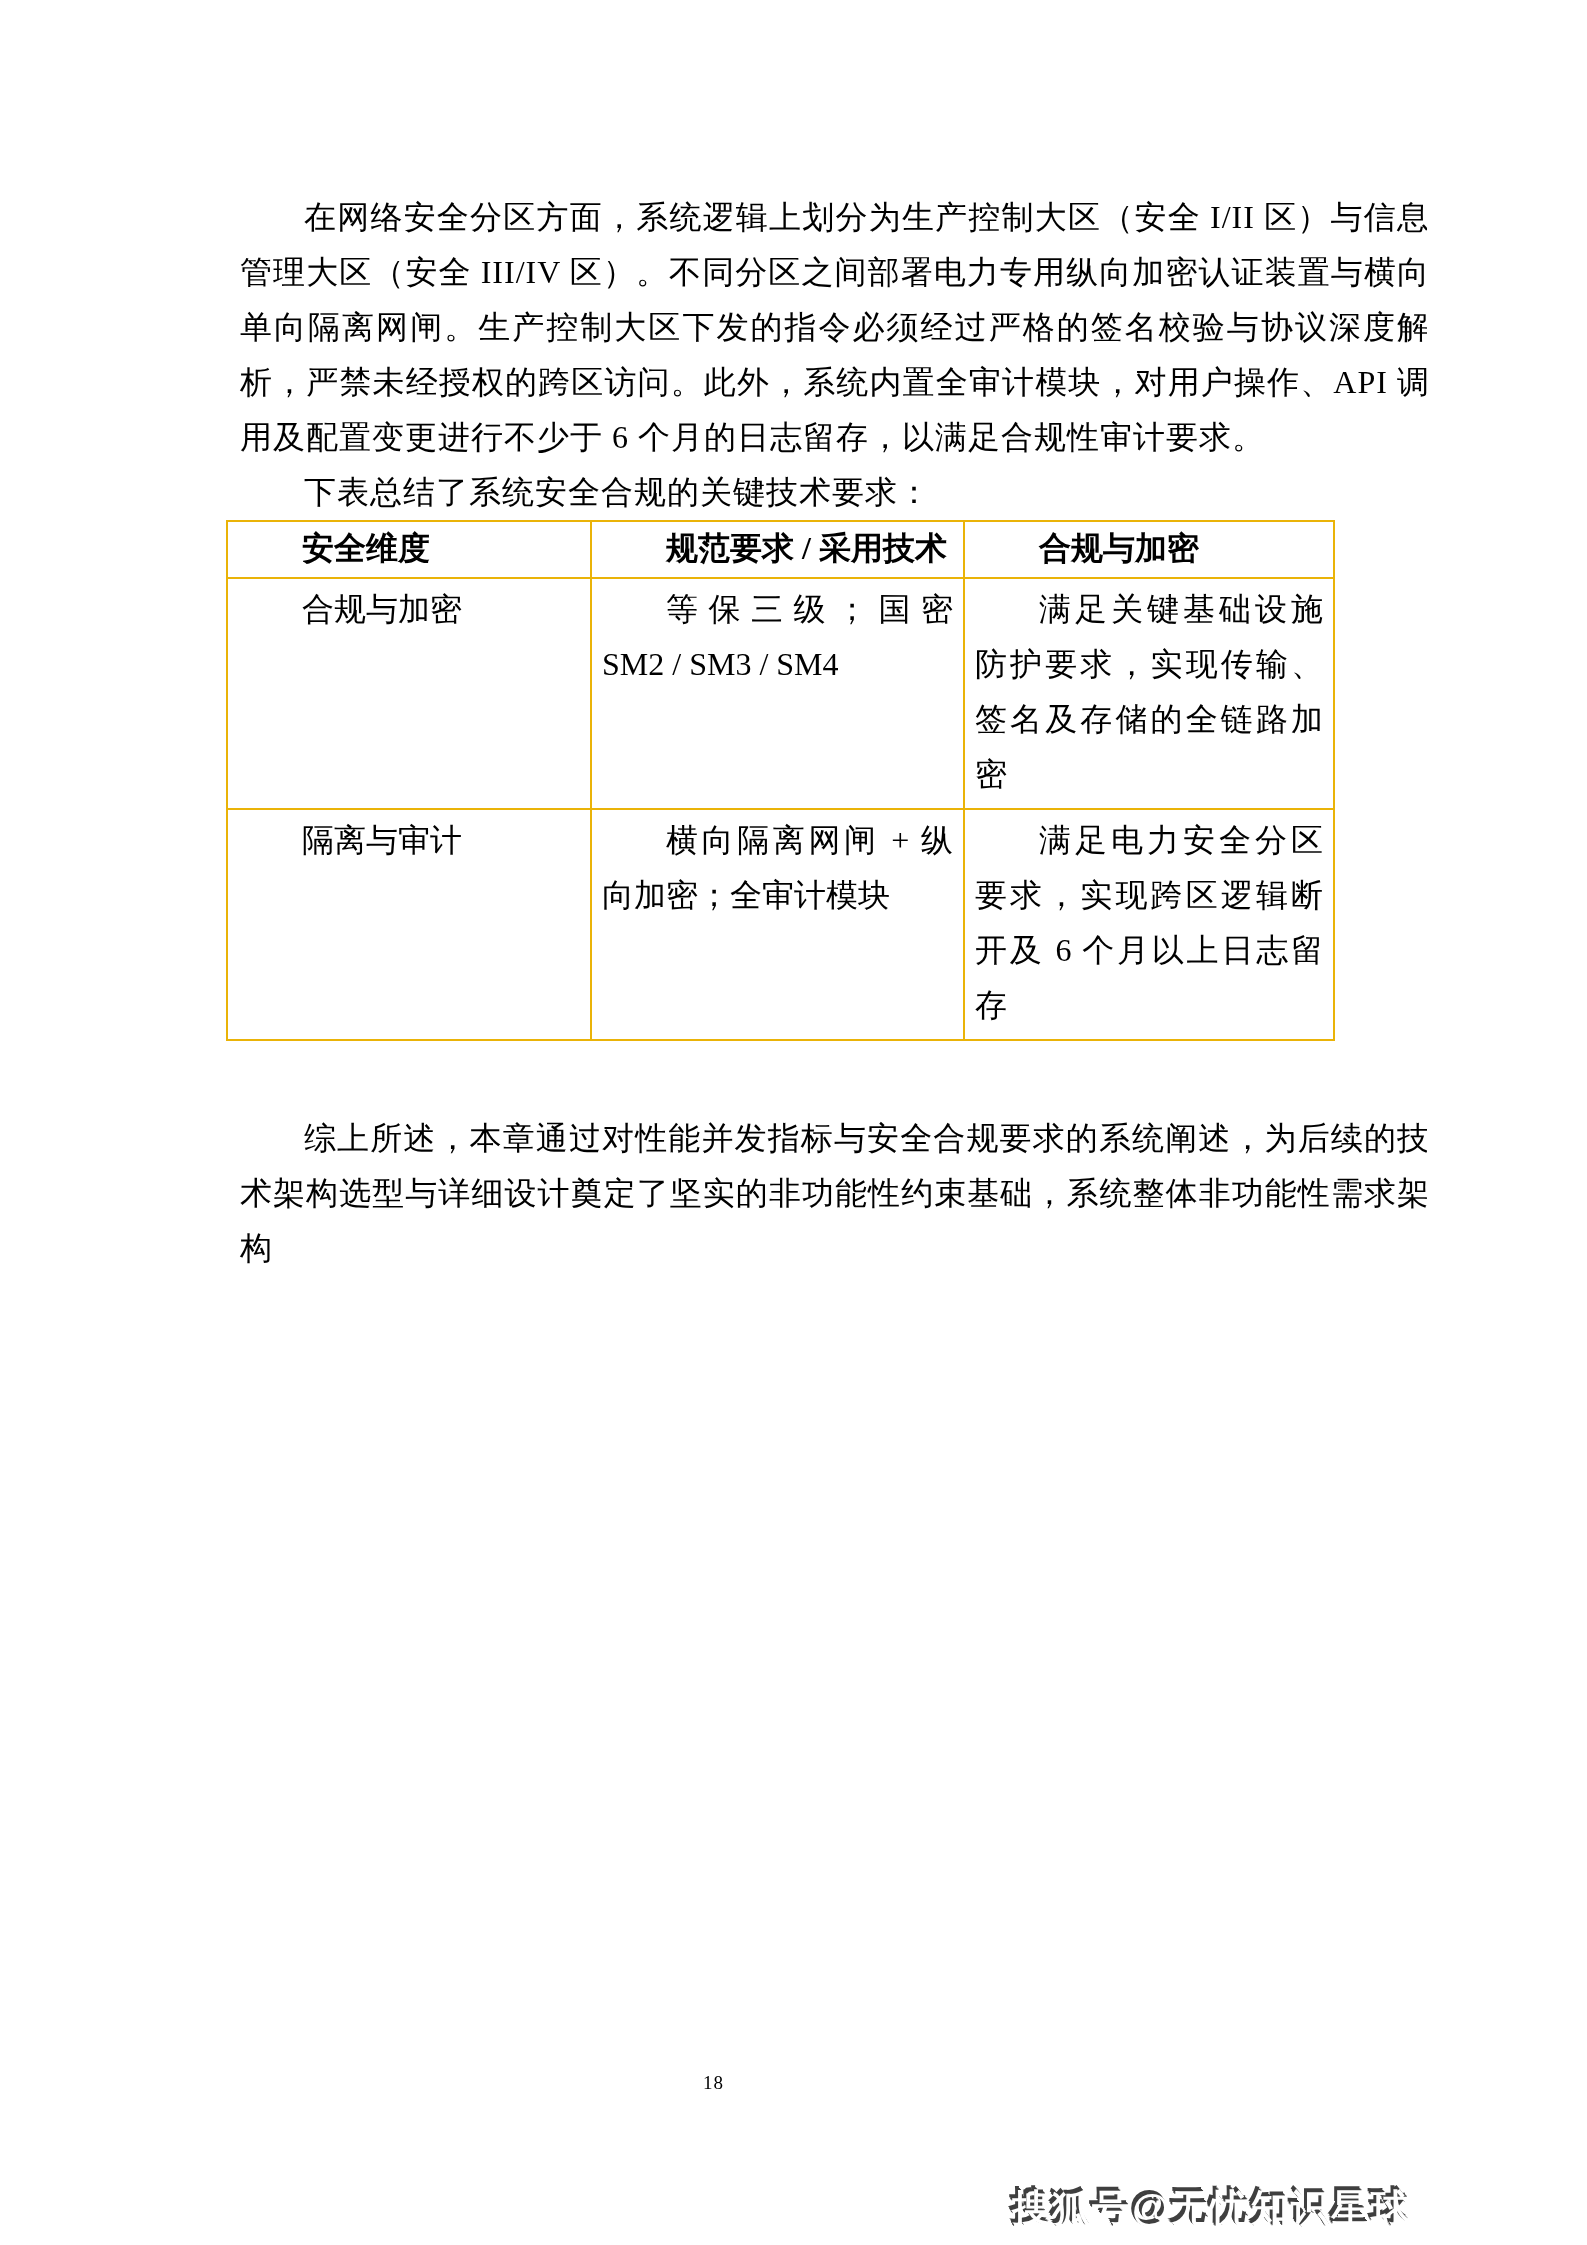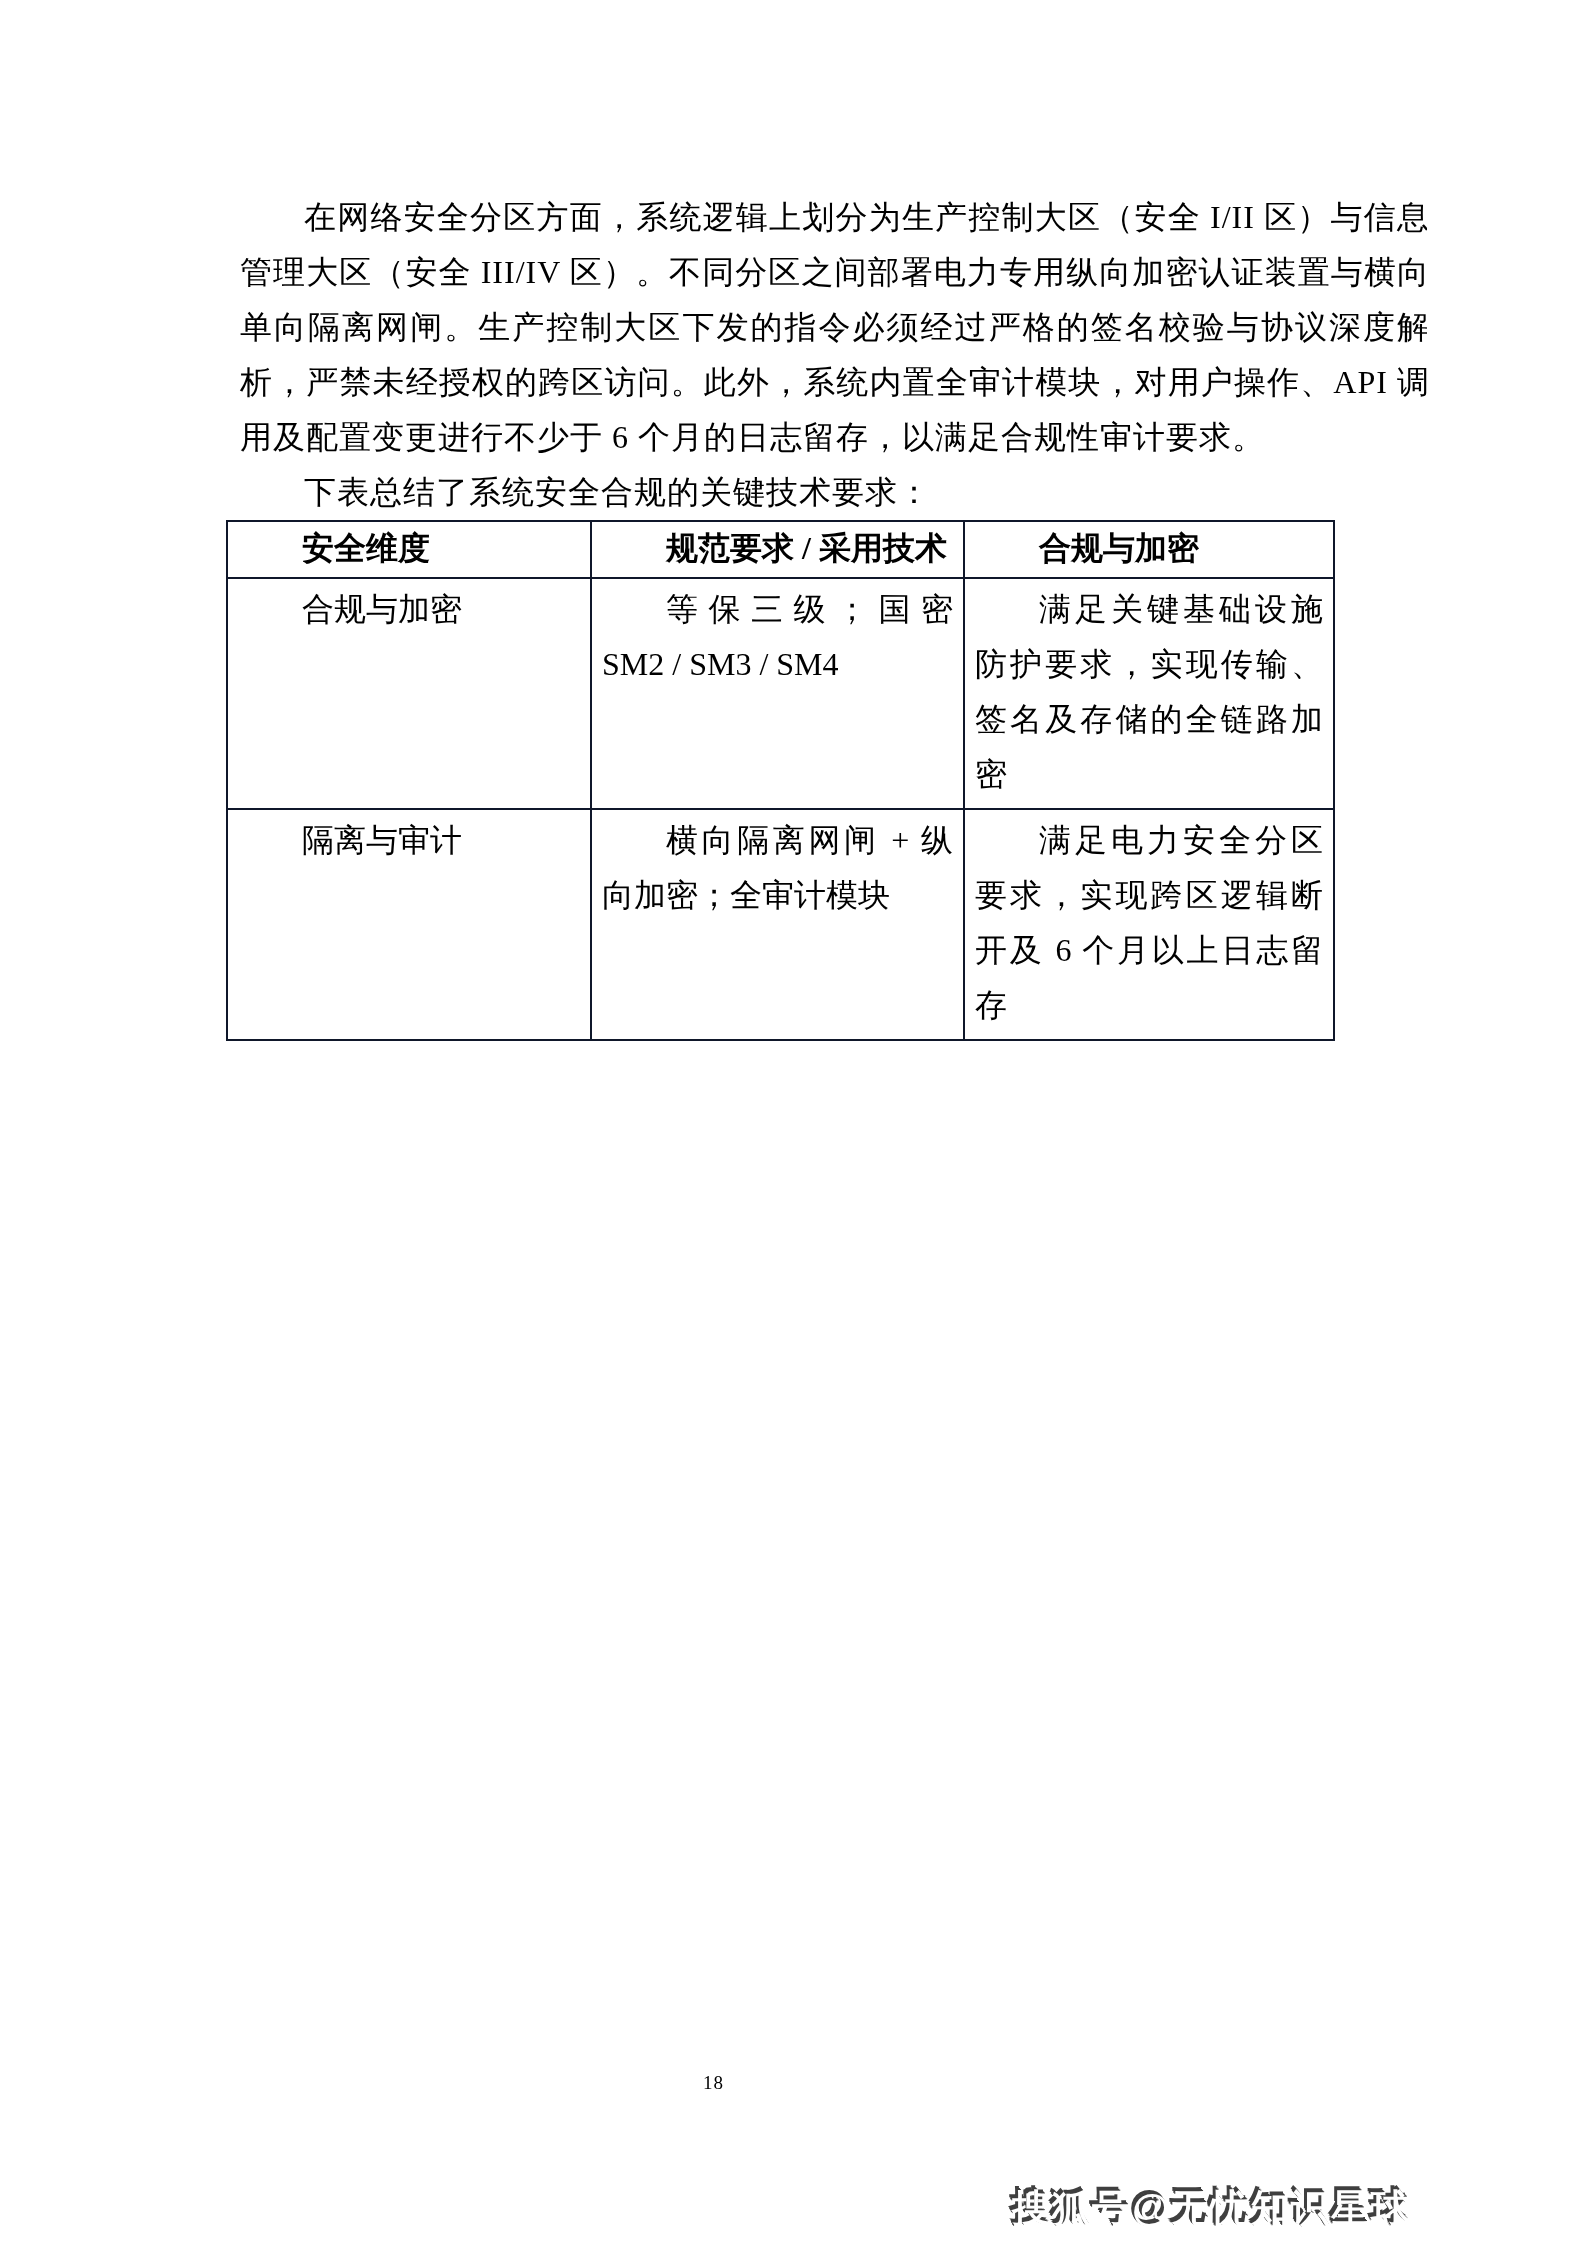--- a/index.html
+++ b/index.html
@@ -34,21 +34,21 @@
   .gap-med  { margin-top: 48px; }
 
   table.spec {
     border-collapse: collapse;
     table-layout: fixed;
     width: 1107px;
     margin-left: -14px;
     margin-top: 0;
   }
   table.spec th, table.spec td {
-    border: 2px solid #0f172a;
+    border: 2px solid #eab308;
     vertical-align: top;
     font-size: 32px;
     padding: 3px 10px 6px 10px;
     text-align: justify;
     text-justify: inter-ideograph;
     text-indent: 2em;
     overflow: hidden;
   }
   table.spec th {
     font-weight: bold;
@@ -115,20 +115,21 @@
           <td>满足关键基础设施防护要求，实现传输、签名及存储的全链路加密</td>
         </tr>
         <tr>
           <td class="dim-cell">隔离与审计</td>
           <td>横向隔离网闸 + 纵向加密；全审计模块</td>
           <td>满足电力安全分区要求，实现跨区逻辑断开及 6 个月以上日志留存</td>
         </tr>
       </tbody>
     </table>
 
+    <p class="para indent gap-large">综上所述，本章通过对性能并发指标与安全合规要求的系统阐述，为后续的技术架构选型与详细设计奠定了坚实的非功能性约束基础，系统整体非功能性需求架构</p>
 
 
   </div>
 
   <div class="page-number">18</div>
 
   <div class="watermark">搜狐号@无忧知识星球</div>
 </div>
 
 </body></html>

